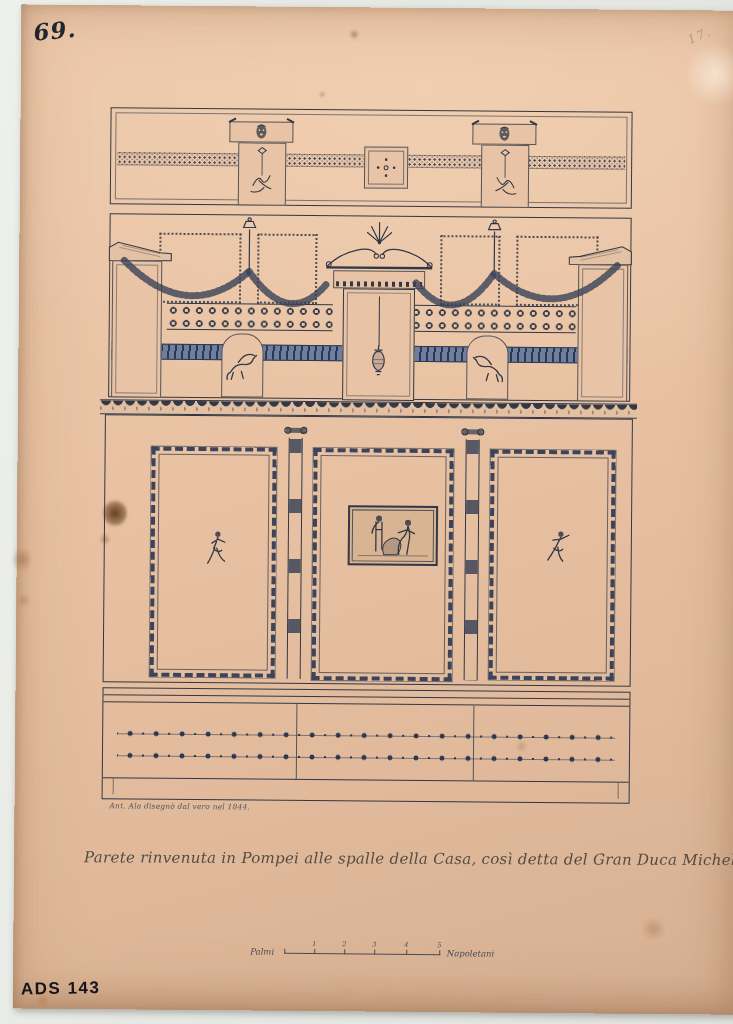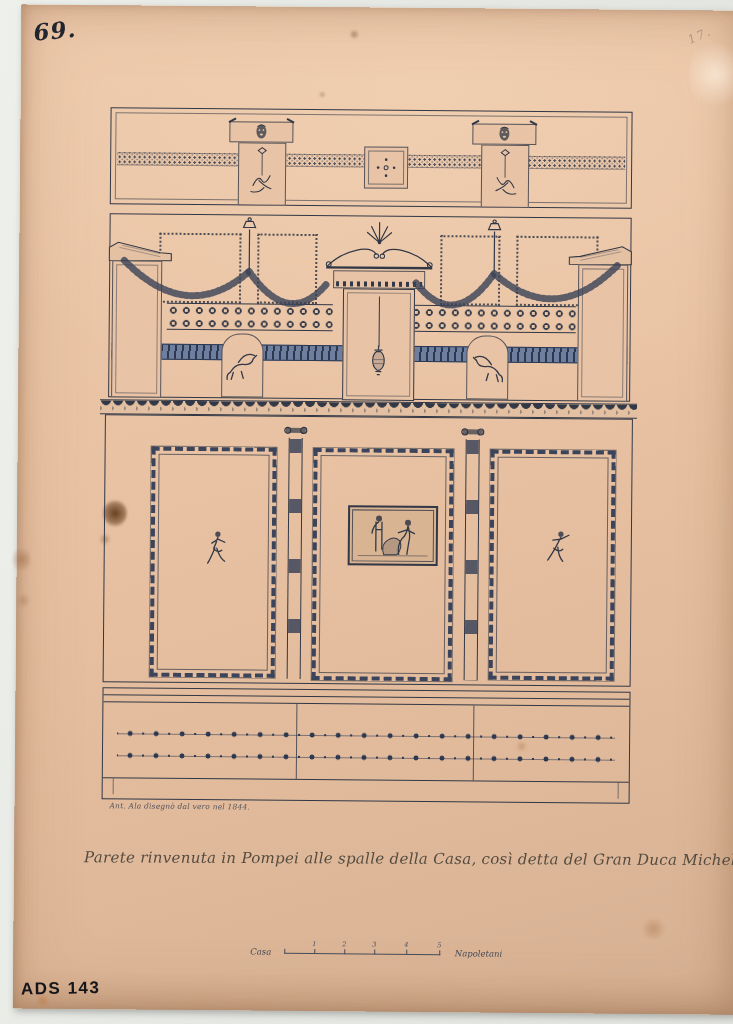--- a/index.html
+++ b/index.html
@@ -314,31 +314,31 @@
       </div>
       <div class="abs" style="left:10px;right:10px;top:90px;height:16px;border-left:1px solid rgba(50,56,70,.6);border-right:1px solid rgba(50,56,70,.6);"></div>
     </div>
 
     <div class="abs signature" style="left:95px;top:796px;">Ant. Ala disegnò dal vero nel 1844.</div>
   </div>
 
   <div class="abs caption" style="left:70px;top:842px;width:575px;">Parete rinvenuta in Pompei alle spalle della Casa, così detta del Gran Duca Michele</div>
 
   <div class="abs" style="left:237px;top:932px;width:252px;height:26px;">
-    <span class="scale-label" style="left:0;">Casa</span>
+    <span class="scale-label" style="left:0;">Palmi</span>
     <div class="abs" style="left:34px;right:62px;top:14px;height:1px;background:#474b58;"></div>
     <div class="scale-tick" style="left:34px;"></div>
     <div class="scale-tick" style="left:64px;"></div>
     <div class="scale-tick" style="left:94px;"></div>
     <div class="scale-tick" style="left:124px;"></div>
     <div class="scale-tick" style="left:156px;"></div>
     <div class="scale-tick" style="left:189px;"></div>
     <span class="scale-num" style="left:62px;">1</span>
     <span class="scale-num" style="left:92px;">2</span>
     <span class="scale-num" style="left:122px;">3</span>
     <span class="scale-num" style="left:154px;">4</span>
     <span class="scale-num" style="left:187px;">5</span>
-    <span class="scale-label" style="right:0;">Napoletani</span>
+    <span class="scale-label" style="right:8px;">Napoletani</span>
   </div>
 
   <div class="abs archive" style="left:8px;top:974px;">ADS 143</div>
 
 </div>
 
 </body></html>

